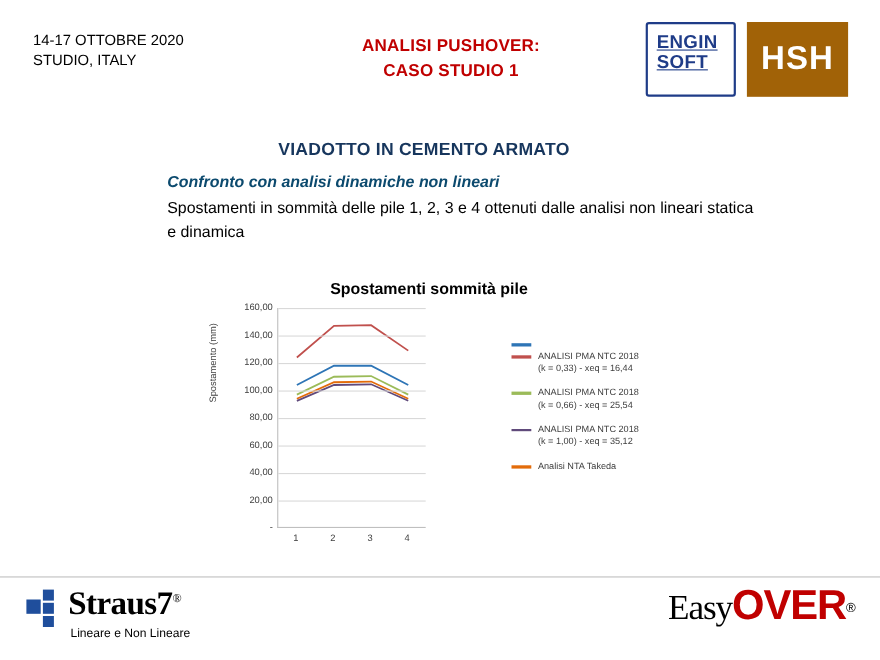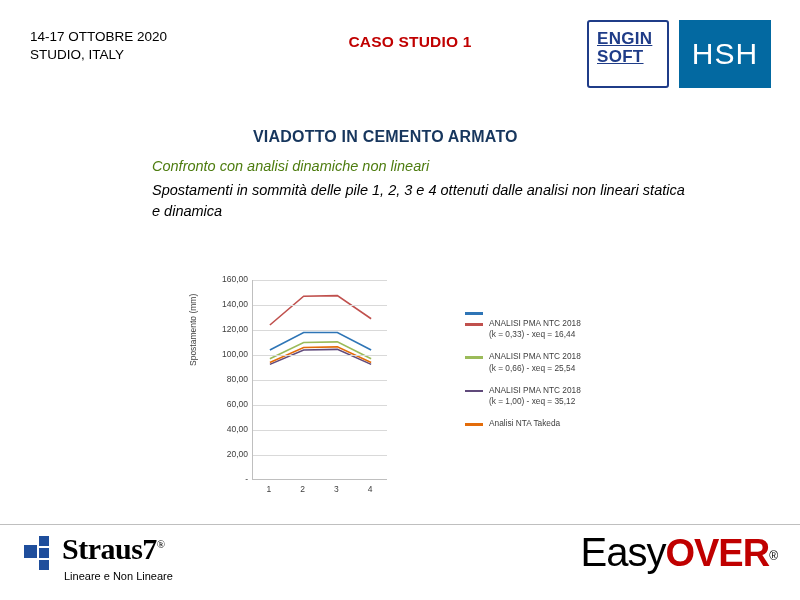--- a/index.html
+++ b/index.html
@@ -72,23 +72,23 @@
   }
   .enginsoft-logo span { display: block; }
 
   
   .hsh-logo {
     position: absolute;
     left: 679px;
     top: 20px;
     width: 92px;
     height: 68px;
-    background: #0369a1;
+    background: #a16207;
     color: #ffffff;
-    font-weight: normal;
+    font-weight: bold;
     font-size: 30px;
     display: flex;
     align-items: center;
     justify-content: center;
     letter-spacing: 1px;
   }
 
   
   .section-title {
     position: absolute;
@@ -97,33 +97,32 @@
     font-size: 16px;
     font-weight: bold;
     color: #17365D;
     letter-spacing: 0.2px;
   }
   .subtitle {
     position: absolute;
     left: 152px;
     top: 158px;
     font-size: 14.5px;
-    font-weight: normal;
+    font-weight: bold;
     font-style: italic;
-    color: #4d7c0f;
+    color: #0c4a6e;
   }
   .paragraph {
     position: absolute;
     left: 152px;
     top: 180px;
     width: 540px;
     font-size: 14.5px;
     line-height: 1.45;
     color: #000;
-    font-style: italic;
   }
 
   
   .chart-area {
     position: absolute;
     left: 190px;
     top: 245px;
     width: 430px;
     height: 265px;
   }
@@ -277,22 +276,22 @@
     font-size: 11px;
     color: #000;
   }
   .easyover {
     position: absolute;
     right: 22px;
     top: 530px;
     height: 52px;
   }
   .easy-word {
-    font-family: Liberation Sans, sans-serif;
-    font-size: 40px;
+    font-family: Liberation Serif, serif;
+    font-size: 32px;
     color: #000;
     letter-spacing: -1px;
   }
   .over-word {
     font-family: "Liberation Sans", sans-serif;
     font-size: 38px;
     font-weight: bold;
     color: #C00000;
     letter-spacing: -1px;
     text-align: center;
@@ -306,38 +305,40 @@
 </head>
 <body>
 
 <div class="header">
   <div class="event-block">
     <div class="event-line2">14-17 OTTOBRE  2020</div>
     <div class="event-line3">STUDIO, ITALY</div>
   </div>
 
   <div class="title-block">
+    <div>ANALISI PUSHOVER:</div>
     <div>CASO STUDIO 1</div>
   </div>
 
   <div class="enginsoft-logo">
     <span>ENGIN</span>
     <span>SOFT</span>
   </div>
 
   <div class="hsh-logo">
     <span>HSH</span>
   </div>
 </div>
 
 <div class="section-title">VIADOTTO IN CEMENTO ARMATO</div>
 <div class="subtitle">Confronto con analisi dinamiche non lineari</div>
 <div class="paragraph">Spostamenti in sommità delle pile 1, 2, 3 e 4 ottenuti dalle analisi non lineari statica e dinamica</div>
 
 <div class="chart-area">
+  <div class="chart-title">Spostamenti sommità pile</div>
 
   <div class="plot-wrap">
     <div class="y-axis-label">Spostamento (mm)</div>
     <div class="yticks-col" id="yticks">
         <div class="ytick" style="top: -6px;">160,00</div>
         <div class="ytick" style="top: 19px; margin-left: 24px;">140,00</div>
         <div class="ytick" style="top: 44px;">120,00</div>
         <div class="ytick" style="top: 69px;">100,00</div>
         <div class="ytick" style="top: 94px;">80,00</div>
         <div class="ytick" style="top: 119px;">60,00</div>

